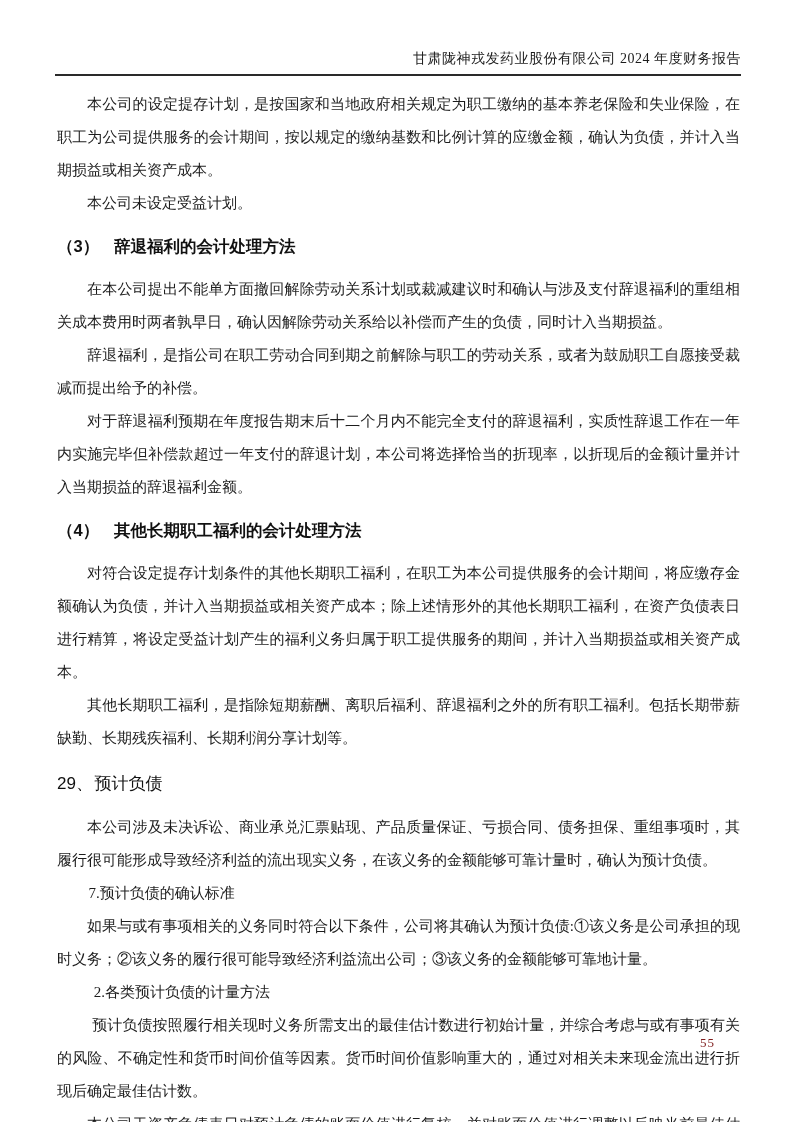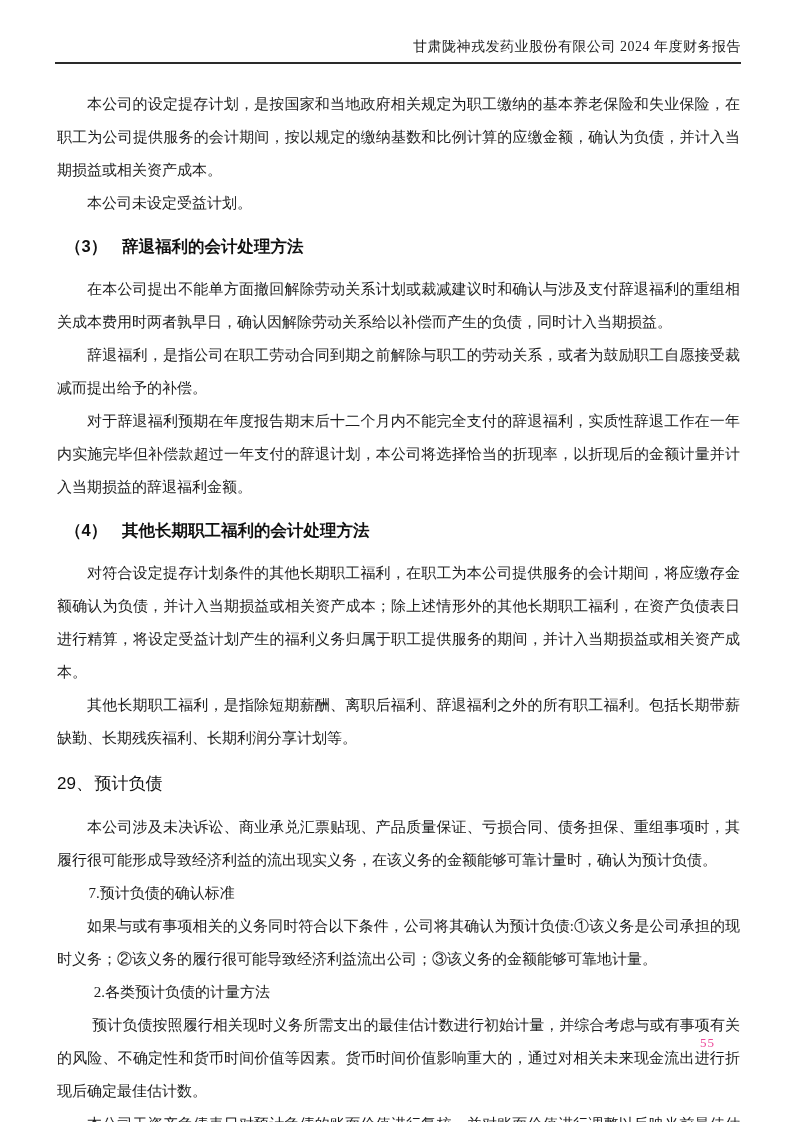--- a/index.html
+++ b/index.html
@@ -13,21 +13,21 @@
     height: 1122px;
     margin: 0 auto;
     background: #ffffff;
     color: #1c1c1c;
     font-family: "Liberation Serif", "DejaVu Serif", serif;
     overflow: hidden;
     box-sizing: border-box;
   }
   .page-header {
     position: absolute;
-    top: 38px;
+    top: 50px;
     left: 55px;
     right: 52px;
     text-align: right;
     font-size: 14px;
     letter-spacing: 0.5px;
     color: #1c1c1c;
     padding-bottom: 6px;
     border-bottom: 2px solid #2a2a2a;
   }
   .content {
@@ -48,21 +48,21 @@
     text-indent: 2.35em;
   }
   .subitem {
     margin: 0;
     text-indent: 2.1em;
   }
   .subitem.indent-plus {
     text-indent: 2.45em;
   }
   .sec-heading {
-    margin: 13px 0 14px 8px;
+    margin: 13px 0 14px 0;
     font-size: 16.5px;
     font-weight: bold;
     line-height: 26px;
     text-align: left;
     font-family: "Liberation Sans", "DejaVu Sans", sans-serif;
     color: #111;
   }
   .sec-heading .heading-num {
     margin-right: 0.9em;
   }
@@ -76,21 +76,21 @@
     color: #111;
   }
   .main-heading .heading-num {
     margin-right: 0.1em;
   }
   .page-footer {
     position: absolute;
     top: 1035px;
     left: 700px;
     font-size: 13px;
-    color: #ec4899;
+    color: #7f1d1d;
     letter-spacing: 1px;
   }
 </style>
 </head>
 <body>
 
 <div class="page">
 
   <div class="page-header">
     <span>甘肃陇神戎发药业股份有限公司 2024 年度财务报告</span>

